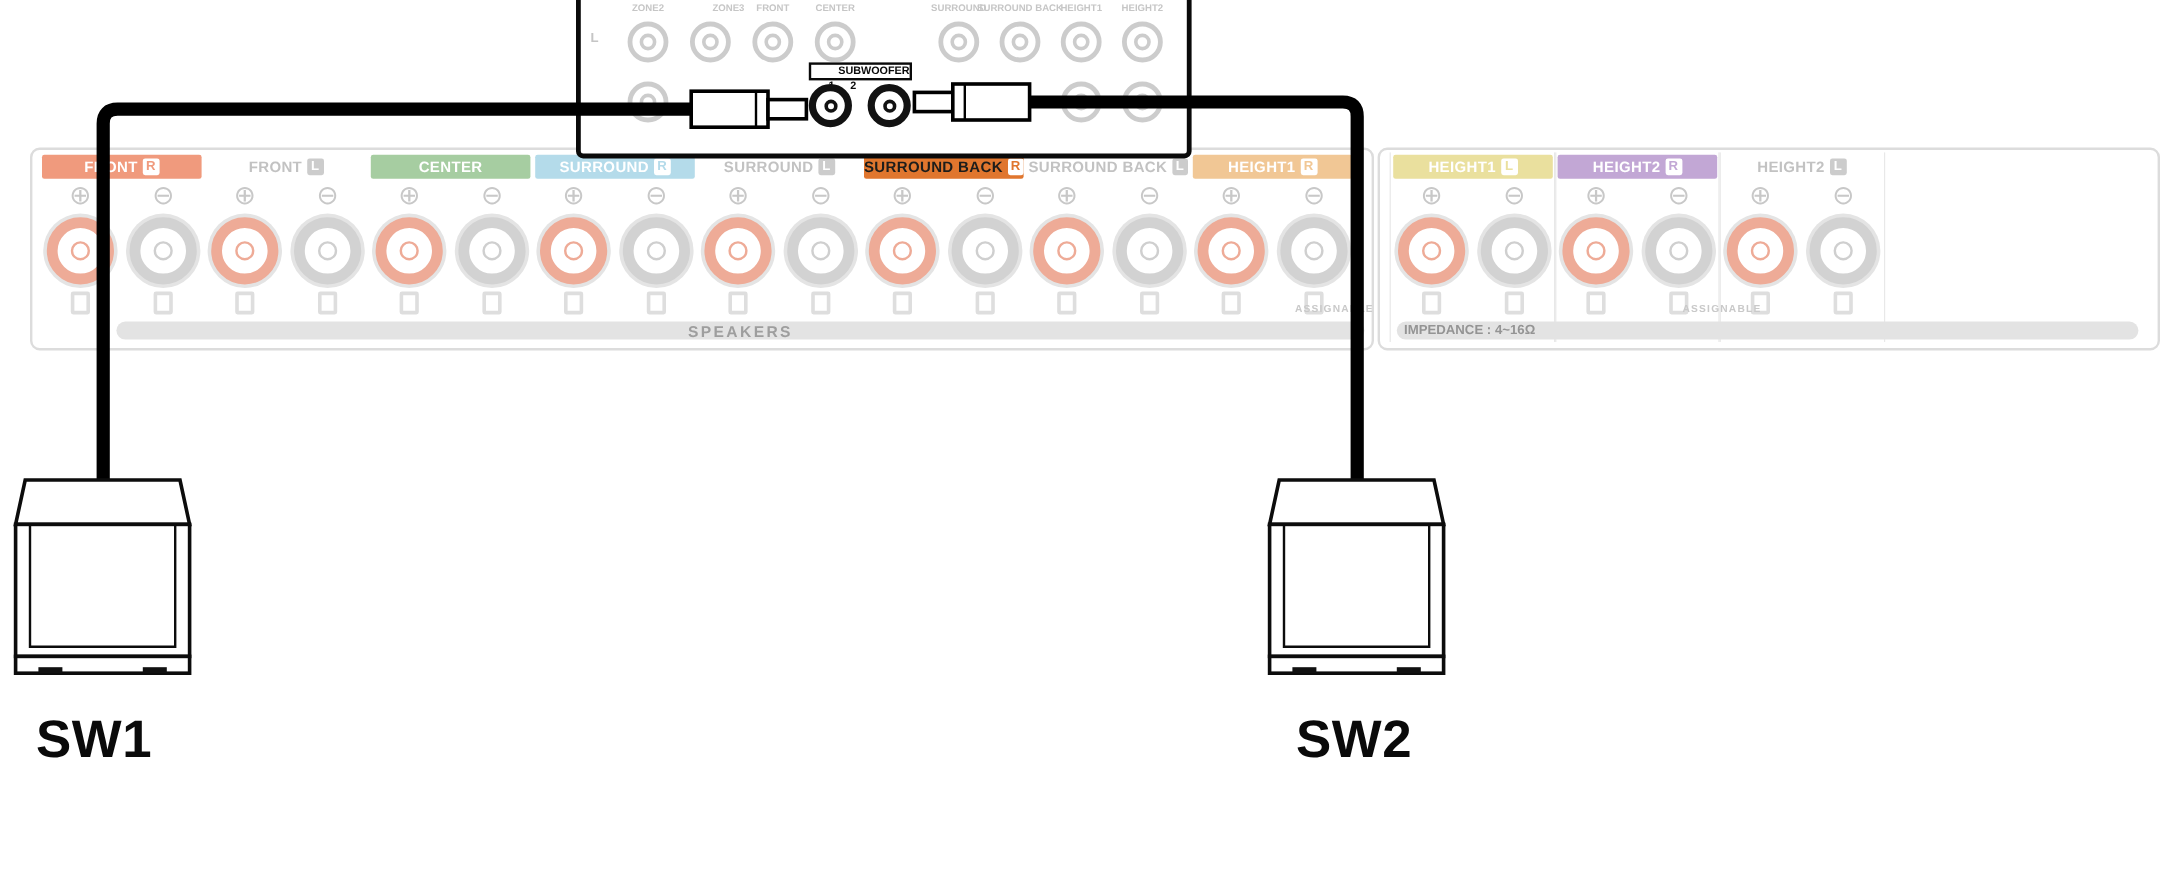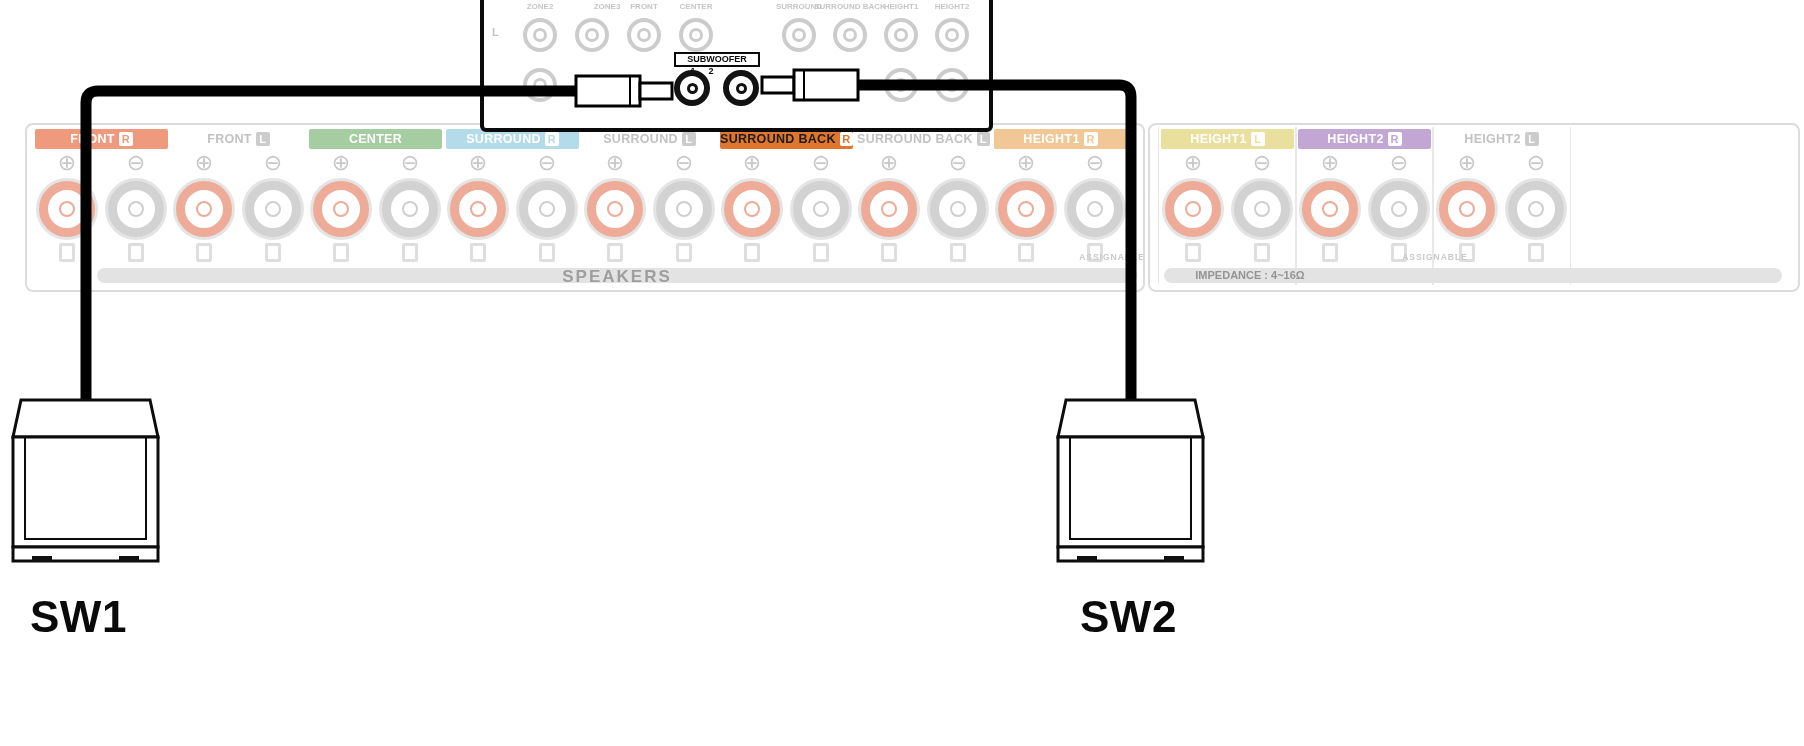--- a/index.html
+++ b/index.html
@@ -21,39 +21,39 @@
   .pol-symbol{position:absolute;top:24px;width:22px;height:24px;font-size:22px;line-height:24px;
               color:#c8c8c8;text-align:center;}
   .post{position:absolute;top:54px;width:38px;height:38px;border:9px solid #d2d2d2;border-radius:50%;
         background:#fff;box-shadow:0 0 0 3px #e4e4e4;}
   .post.red{border-color:#eeab97;}
   .post::after{content:"";position:absolute;left:50%;top:50%;width:12px;height:12px;margin:-8px 0 0 -8px;
                border:2px solid #cfcfcf;border-radius:50%;}
   .post.red::after{border-color:#eeab97;}
   .slot{position:absolute;top:116px;width:10px;height:13px;border:3px solid #dedede;border-radius:2px;background:#fff;}
   .bar{position:absolute;top:143px;height:15px;background:#e3e3e3;border-radius:8px;text-align:center;}
-  .bar span{font-size:17px;font-weight:bold;letter-spacing:2px;color:#9e9e9e;line-height:15px;margin-top:41px;}
+  .bar span{font-size:13px;font-weight:bold;letter-spacing:2px;color:#9e9e9e;line-height:15px;margin-top:41px;}
   .assignable{position:absolute;top:127px;text-align:center;font-size:8.5px;font-weight:bold;
               letter-spacing:1px;color:#c9c9c9;}
-  .impedance{position:absolute;left:20px;width:160px;top:143px;line-height:15px;text-align:center;
+  .impedance{position:absolute;left:20px;width:160px;top:143px;line-height:15px;text-align:left;
              font-size:11px;font-weight:bold;color:#949494;z-index:2;}
 
   
   .preout{position:absolute;left:480px;top:-8px;width:505px;height:132px;background:#fff;
           border:4px solid #0a0a0a;border-radius:6px;}
   .jacks-host{position:absolute;left:0;top:0;right:0;bottom:0;}
   .row-marker{position:absolute;left:8px;top:30px;font-size:11px;font-weight:bold;color:#c5c5c5;}
   .pj-label{position:absolute;top:6px;width:90px;text-align:center;font-size:8px;font-weight:bold;
             color:#c6c6c6;white-space:nowrap;}
   .pjack{position:absolute;width:26px;height:26px;border:4px solid #cccccc;border-radius:50%;background:#fff;}
   .pjack::after{content:"";position:absolute;left:50%;top:50%;width:8px;height:8px;margin:-7px 0 0 -7px;
                 border:3px solid #cccccc;border-radius:50%;}
   .whitebox{position:absolute;left:85px;top:60px;width:310px;height:48px;background:#fff;}
   .swo-label{position:absolute;left:190px;top:56px;width:86px;height:15px;border:2px solid #0a0a0a;
-             background:#fff;box-sizing:border-box;text-align:center;font-size:9px;font-weight:bold;
+             background:#fff;box-sizing:border-box;text-align:right;font-size:9px;font-weight:bold;
              line-height:11px;color:#0a0a0a;}
   .swo-num{position:absolute;top:70px;width:12px;text-align:center;font-size:9px;font-weight:bold;color:#0a0a0a;}
   .swjack{position:absolute;top:74px;width:24px;height:24px;border:6px solid #121212;border-radius:50%;background:#fff;}
   .swjack::after{content:"";position:absolute;left:50%;top:50%;width:5px;height:5px;margin:-5.5px 0 0 -5.5px;
                  border:3px solid #121212;border-radius:50%;}
   .preout-label{position:absolute;left:0;right:0;top:109px;text-align:center;font-size:13px;
                 font-weight:bold;letter-spacing:1.5px;color:#0a0a0a;}
 
   
   .overlay{position:absolute;left:0;top:0;z-index:5;pointer-events:none;}

